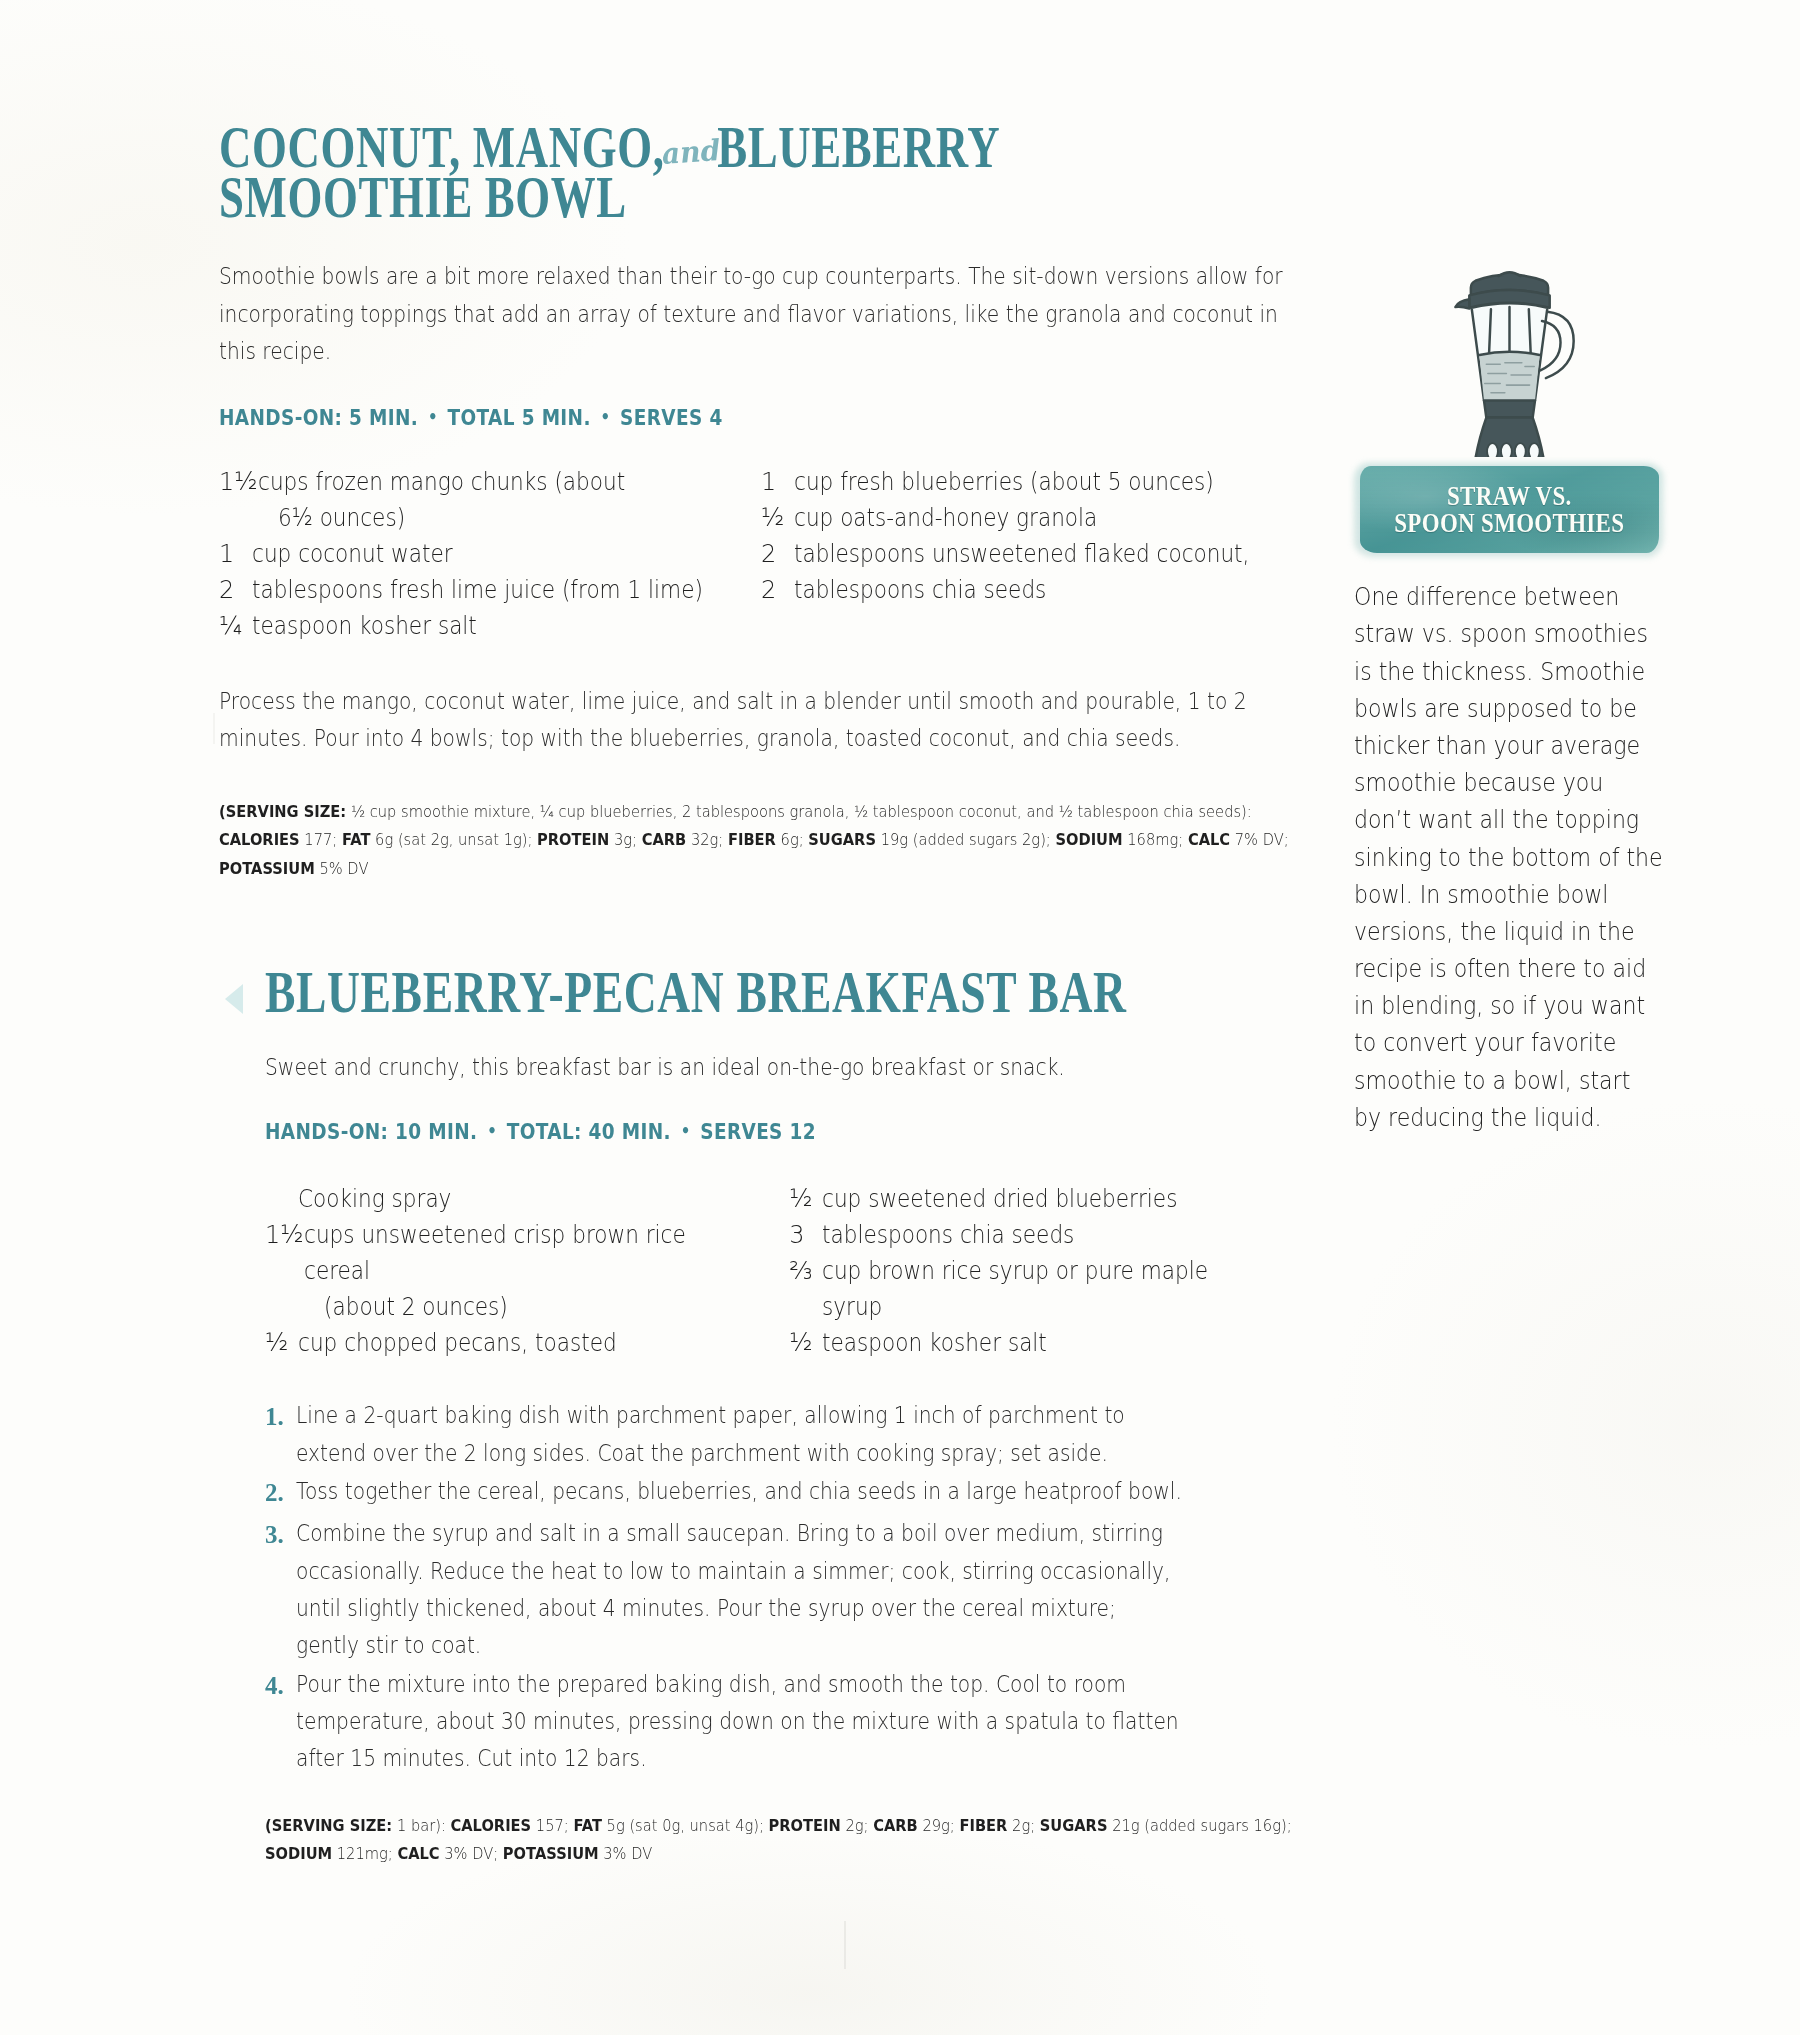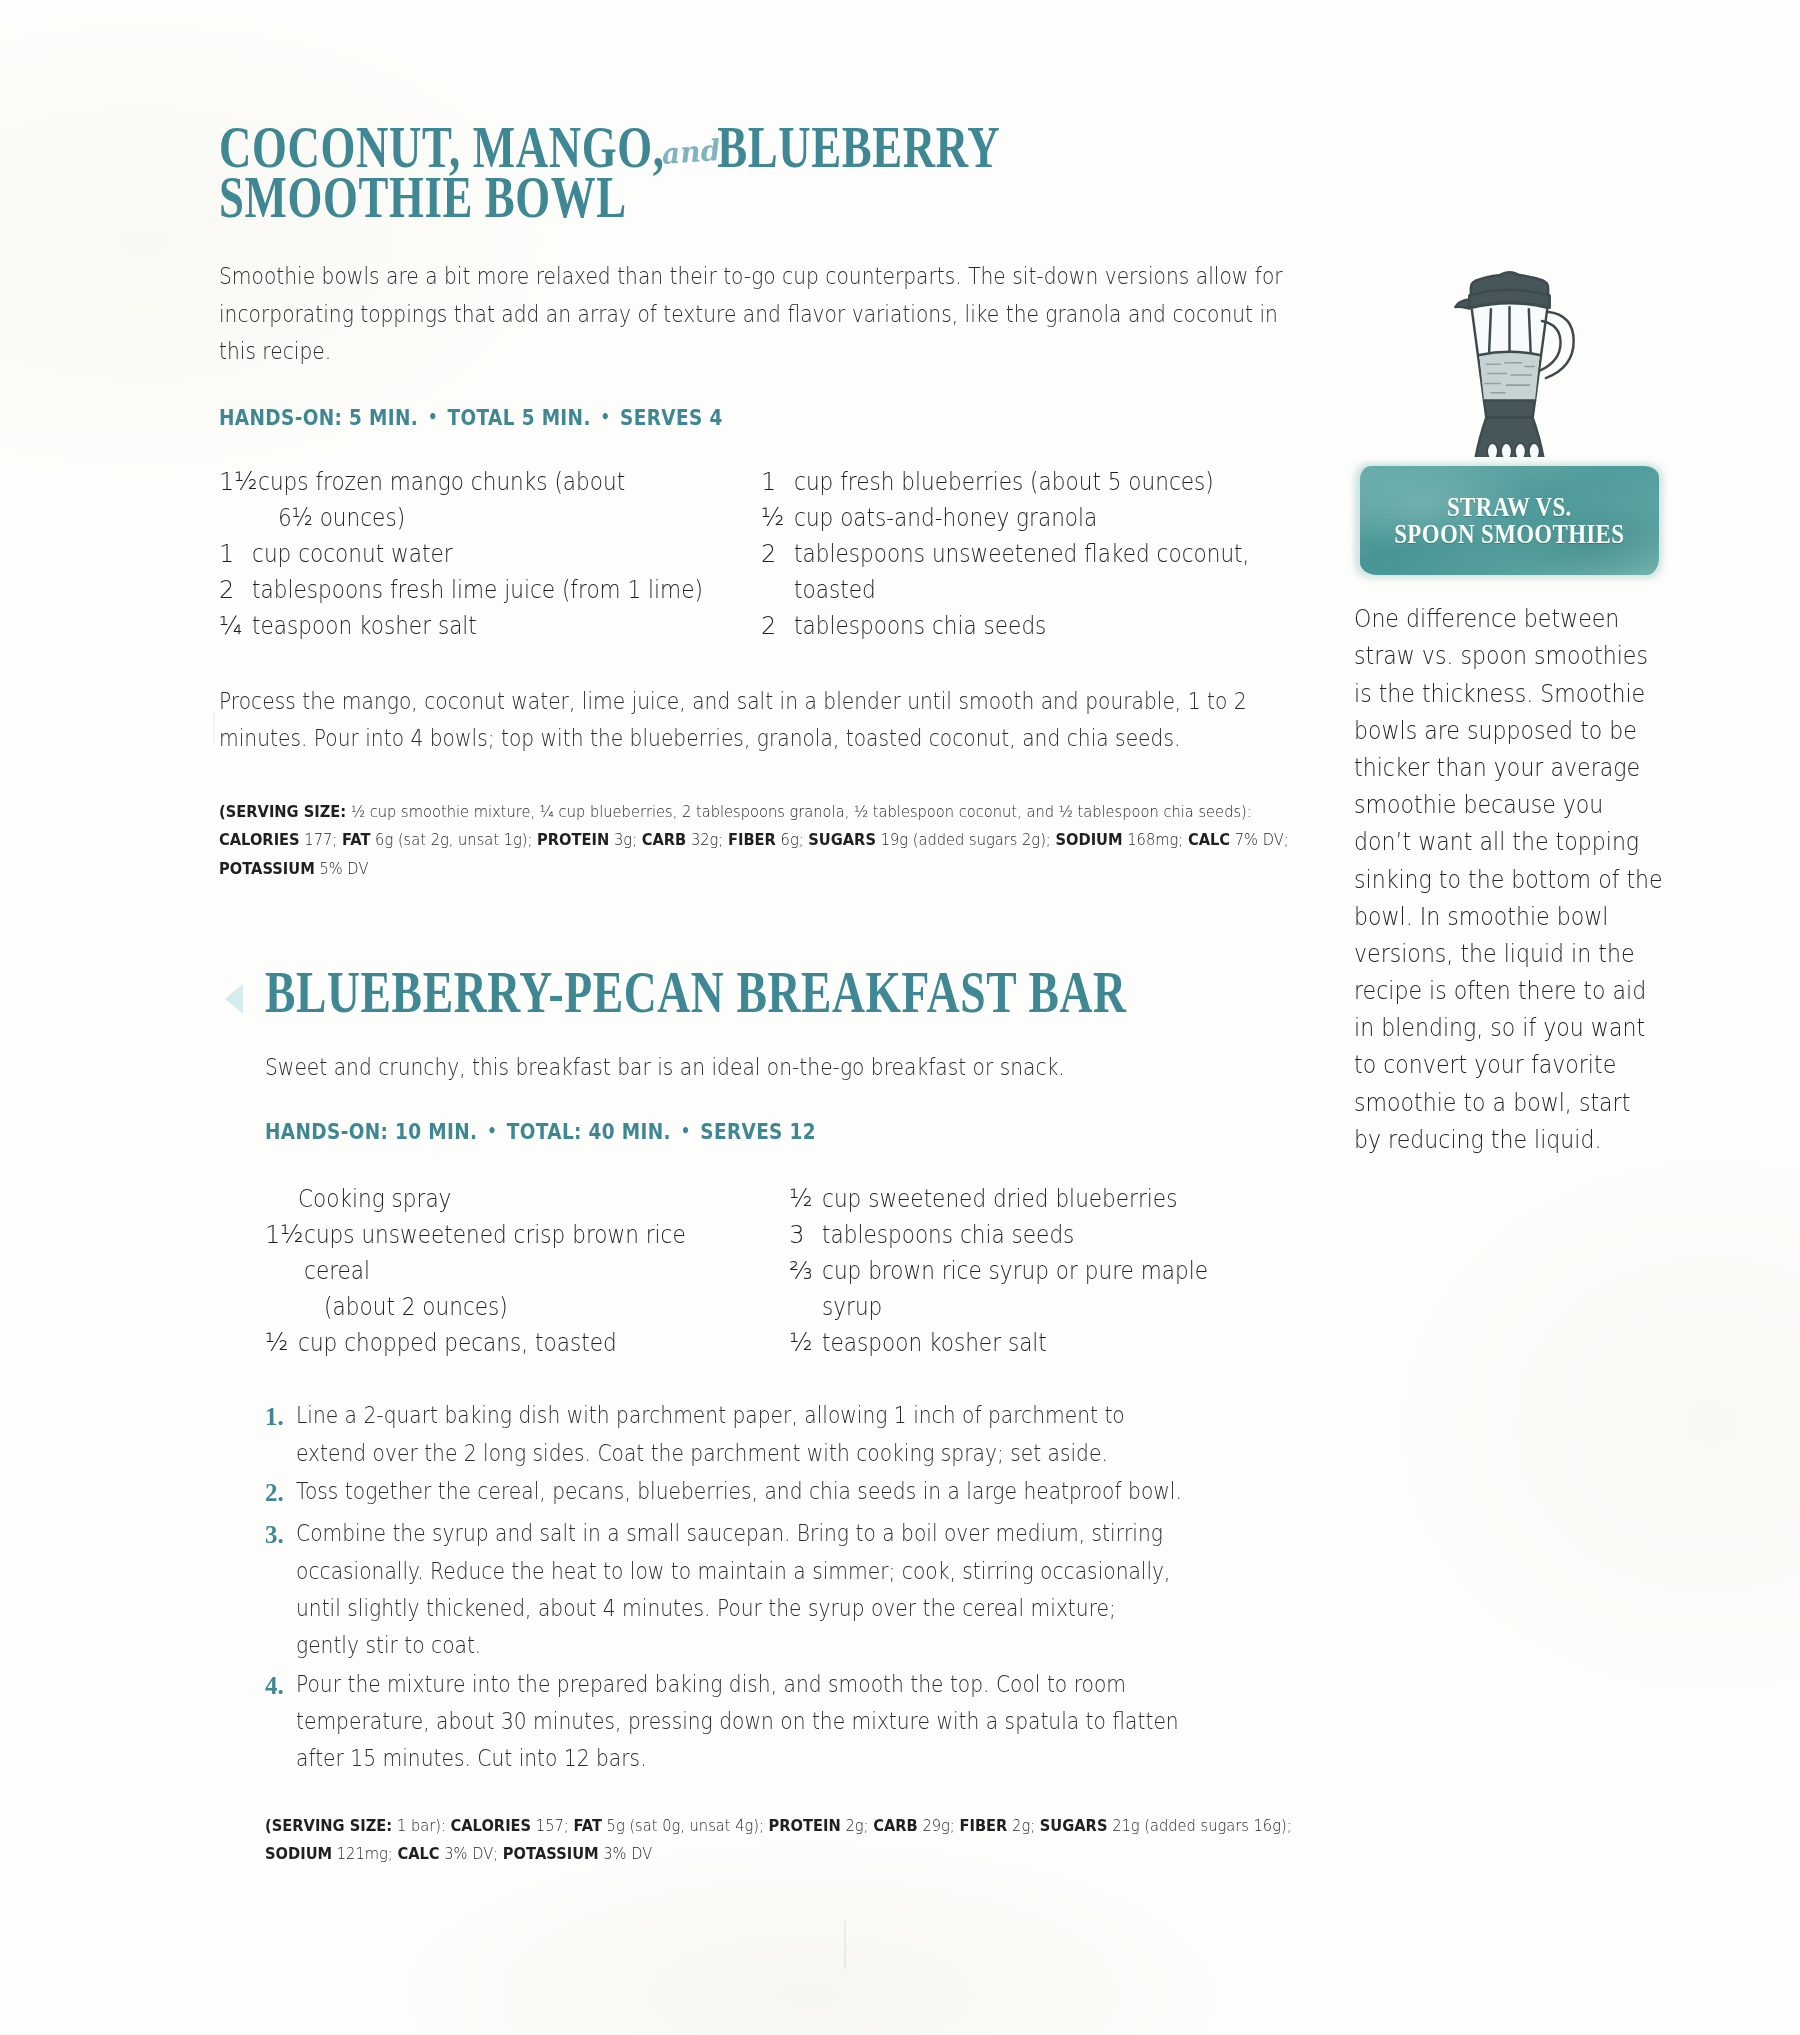--- a/index.html
+++ b/index.html
@@ -197,21 +197,21 @@
   }
 
   
   .blender-wrap {
     text-align: center;
     margin-bottom: 6.2px;
   }
   .badge {
     position: relative;
     width: 299px;
-    height: 109px;
+    height: 87px;
     margin: 0 auto 26px auto;
     background:
       radial-gradient(ellipse 60% 70% at 22% 35%, rgba(255,255,255,0.22), rgba(255,255,255,0) 60%),
       radial-gradient(ellipse 50% 60% at 80% 70%, rgba(18,84,88,0.28), rgba(255,255,255,0) 65%),
       linear-gradient(160deg, #5fa8a6 0%, #3f8f91 45%, #55a09e 75%, #7cbcb6 100%);
     border-radius: 11px 15.5px 12.4px 17px / 14px 11px 17px 12.4px;
     filter: blur(0.2px);
     display: flex;
     align-items: center;
     justify-content: center;
@@ -305,24 +305,20 @@
                 <span class="amt">1</span>
                 <span class="desc">cup fresh blueberries (about 5 ounces)</span>
               </div>
             <div class="ing-row">
                 <span class="amt">½</span>
                 <span class="desc">cup oats-and-honey granola</span>
               </div>
             <div class="ing-row">
                 <span class="amt">2</span>
                 <span class="desc">tablespoons unsweetened flaked coconut,</span>
-              </div>
-            <div class="ing-row">
-                <span class="amt"></span>
-                <span class="desc">toasted</span>
               </div>
             <div class="ing-row">
                 <span class="amt">2</span>
                 <span class="desc">tablespoons chia seeds</span>
               </div>
           </div>
         </div>
 
         <p class="prose" style="margin-top:39px;">Process the mango, coconut water, lime juice, and salt in a blender until smooth and pourable, 1 to 2 minutes. Pour into 4 bowls; top with the blueberries, granola, toasted coconut, and chia seeds.</p>
 

